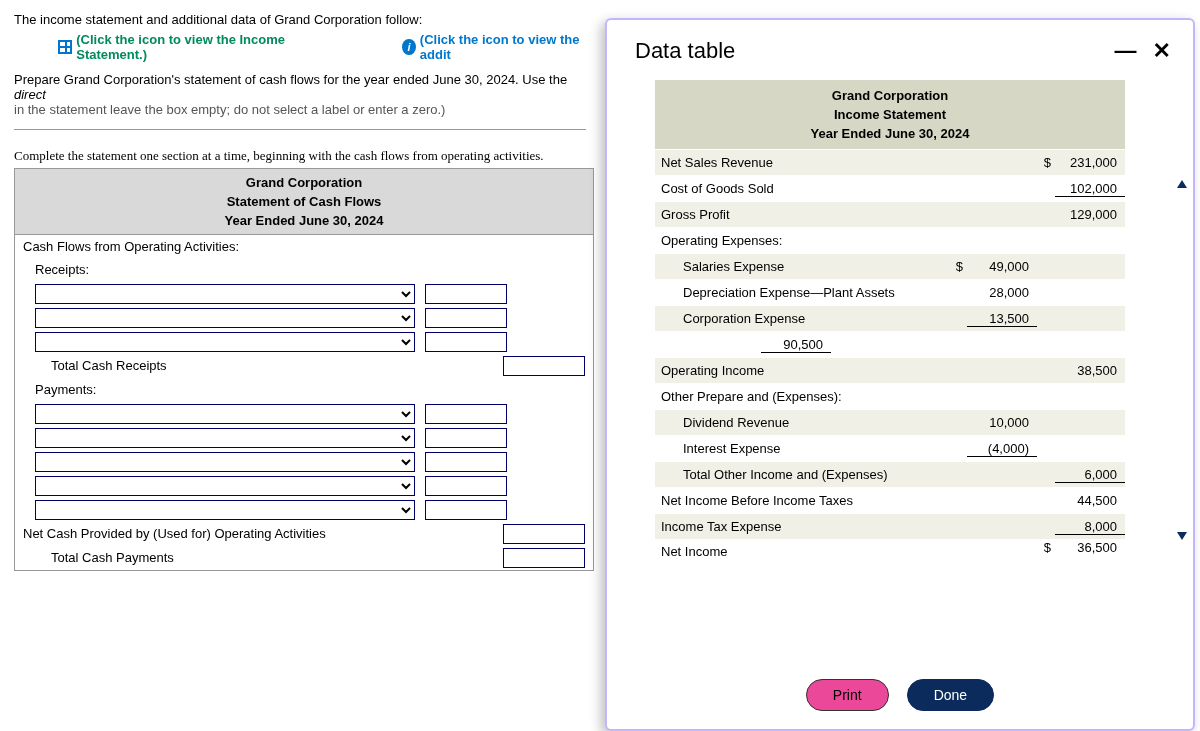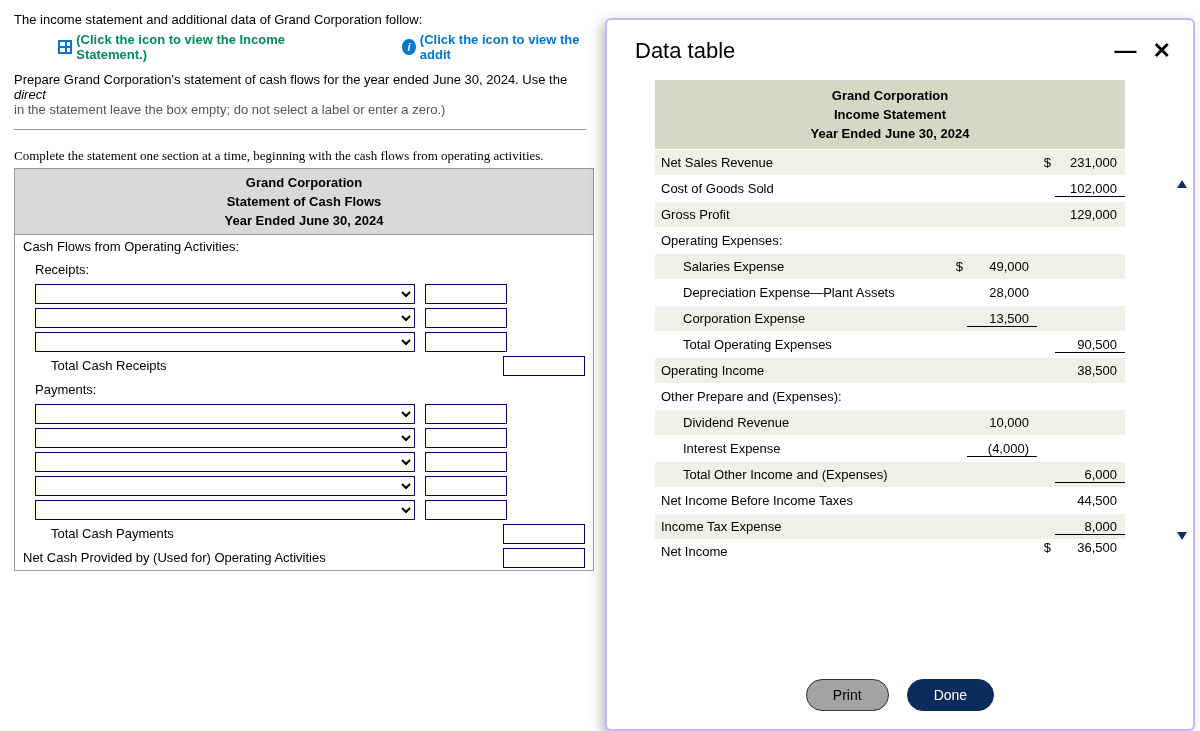--- a/index.html
+++ b/index.html
@@ -54,21 +54,21 @@
   .is-row.shade { background: #f0f0e6; }
   .is-label { flex: 1; padding: 4px 6px; }
   .is-label.indent { padding-left: 28px; }
   .is-dollar { flex: 0 0 18px; text-align: right; padding-right: 4px; }
   .is-col1 { flex: 0 0 70px; text-align: right; padding-right: 8px; }
   .is-col2 { flex: 0 0 70px; text-align: right; padding-right: 8px; }
   .underline { border-bottom: 1px solid #000; }
   
   .modal-footer { position: absolute; bottom: 18px; left: 0; right: 0; display: flex; justify-content: center; gap: 18px; }
   .btn { padding: 7px 26px; border-radius: 20px; font-size: 14px; cursor: pointer; }
-  .btn-print { background: #a3a3a3; border: 1px solid #333; }
+  .btn-print { background: #ec4899; border: 1px solid #333; }
   .btn-done { background: #0a2b5c; color: #fff; border: 1px solid #0a2b5c; }
 </style>
 </head>
 <body>
 
 <div class="main-content">
   <div class="problem-text">The income statement and additional data of Grand Corporation follow:</div>
   <div style="display:flex;gap:40px;margin-top:2px;">
     <span class="icon-link">
       <span class="grid-icon"></span>
@@ -132,26 +132,26 @@
       </div>
     <div class="ws-row no-border">
         <div class="ws-select"><select></select></div>
         <div class="ws-val1"><input style=""></div>
       </div>
     <div class="ws-row no-border">
         <div class="ws-select"><select></select></div>
         <div class="ws-val1"><input style=""></div>
       </div>
     <div class="ws-row no-border">
-        <div class="ws-label indent2">Total Cash Payments</div>
+        <div class="ws-label">Net Cash Provided by (Used for) Operating Activities</div>
         <div class="ws-val1"></div>
         <div class="ws-val2"><input style=""></div>
       </div>
     <div class="ws-row no-border">
-        <div class="ws-label">Net Cash Provided by (Used for) Operating Activities</div>
+        <div class="ws-label indent2">Total Cash Payments</div>
         <div class="ws-val1"></div>
         <div class="ws-val2"><input style=""></div>
       </div>
   </div>
 </div>
 
 <div class="modal">
   <div class="modal-titlebar">
     <div class="modal-title">Data table</div>
     <div class="modal-ctrls">
@@ -210,21 +210,20 @@
             <div class="is-col2"></div>
           </div>
           <div class="is-row shade">
             <div class="is-label indent">Corporation Expense</div>
             <div class="is-dollar"></div>
             <div class="is-col1 underline">13,500</div>
             <div class="is-dollar"></div>
             <div class="is-col2"></div>
           </div>
           <div class="is-row">
-            <div class="is-label indent">Total Operating Expenses</div>
             <div class="is-dollar"></div>
             <div class="is-col1"></div>
             <div class="is-dollar"></div>
             <div class="is-col2 underline">90,500</div>
           </div>
           <div class="is-row shade">
             <div class="is-label">Operating Income</div>
             <div class="is-dollar"></div>
             <div class="is-col1"></div>
             <div class="is-dollar"></div>

